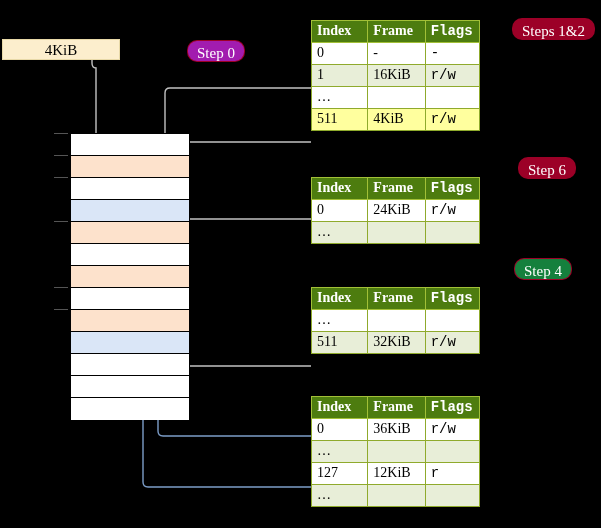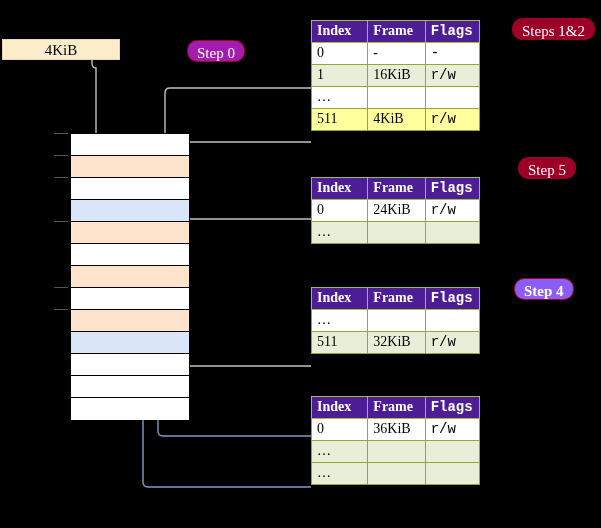--- a/index.html
+++ b/index.html
@@ -54,21 +54,21 @@
   .ptable td, .ptable th {
     border: 1px solid #8faa2c;
     padding: 2px 5px 3px 5px;
     text-align: left;
     font-weight: normal;
     height: 20px;
     box-sizing: border-box;
     white-space: nowrap;
   }
   .ptable thead th {
-    background: #4c1d95;
+    background: #4d7c0f;
     color: #ffffff;
     font-weight: bold;
     font-size: 14px;
     border-color: #a2c037;
   }
   .ptable tbody tr.odd td { background: #ffffff; }
   .ptable tbody tr.even td { background: #e8eed8; }
   .ptable td.hl { background: #ffff9e !important; }
   .col-index { width: 56px; }
   .col-frame { width: 57px; }
@@ -248,29 +248,34 @@
           <tr class="odd">
             <td class="col-index">0</td>
             <td class="col-frame">36KiB</td>
             <td class="col-flags">r/w</td>
           </tr>
           <tr class="even">
             <td class="col-index">…</td>
             <td class="col-frame"></td>
             <td class="col-flags"></td>
           </tr>
+          <tr class="odd">
+            <td class="col-index">127</td>
+            <td class="col-frame">12KiB</td>
+            <td class="col-flags">r</td>
+          </tr>
           <tr class="even">
             <td class="col-index">…</td>
             <td class="col-frame"></td>
             <td class="col-flags"></td>
           </tr>
         </tbody>
       </table>
     </div>
 
   <div id="badges-host">
       <div class="step-badge" style="left: 188px; top: 41px; background: #a21caf; color: rgb(255, 255, 255);">Step 0</div>
       <div class="step-badge" style="left: 513px; top: 19px; background: rgb(156, 0, 39); color: rgb(255, 255, 255);">Steps 1&amp;2</div>
-      <div class="step-badge" style="left: 519px; top: 158px; background: rgb(156, 0, 39); color: rgb(255, 255, 255);">Step 5</div>
-      <div class="step-badge" style="left: 515px; top: 279px; background: #8b5cf6; color: rgb(255, 255, 255); font-weight: bold;">Step 4</div>
+      <div class="step-badge" style="left: 519px; top: 158px; background: rgb(156, 0, 39); color: rgb(255, 255, 255);">Step 6</div>
+      <div class="step-badge" style="left: 515px; top: 259px; background: #15803d; color: rgb(255, 255, 255);">Step 4</div>
     </div>
 
 </div>
 
 </body></html>

